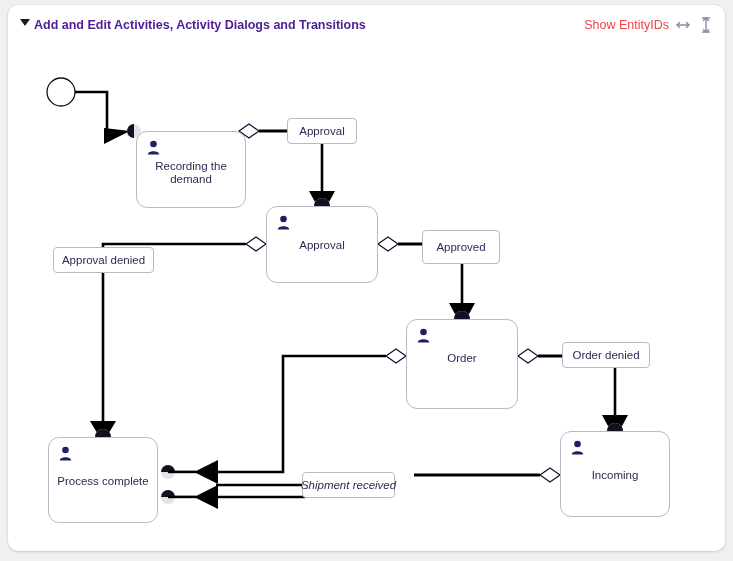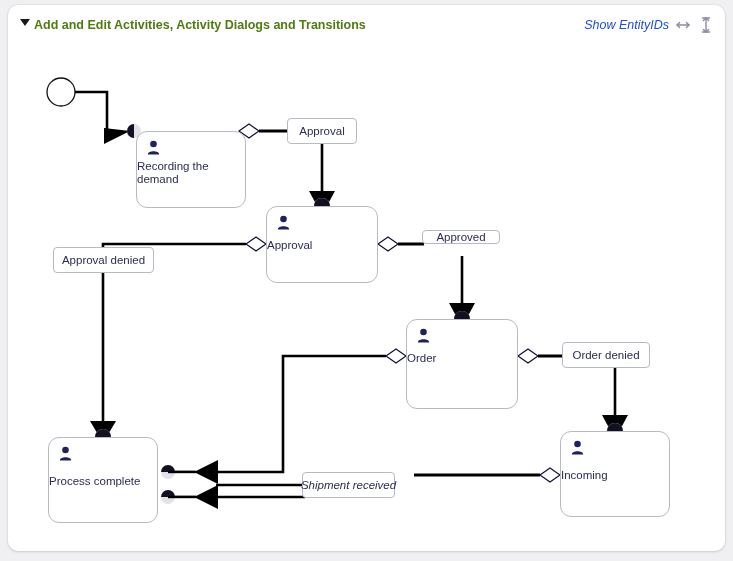--- a/index.html
+++ b/index.html
@@ -23,44 +23,44 @@
   }
   #twisty{
     position:absolute;left:12px;top:14px;
     width:0;height:0;
     border-left:5px solid transparent;
     border-right:5px solid transparent;
     border-top:7px solid #1a1a1a;
   }
   #title{
     position:absolute;left:26px;top:13px;
-    font-size:12.5px;color:#4d7c0f;font-weight:bold;
+    font-size:12.5px;color:#4c1d95;font-weight:bold;
     white-space:nowrap;
   }
   #showids{
     position:absolute;right:56px;top:13px;
-    font-size:12.5px;color:#1d4ed8;
-    white-space:nowrap;cursor:pointer;font-style:italic;
+    font-size:12.5px;color:#ef4444;
+    white-space:nowrap;cursor:pointer;
   }
   #hicon{position:absolute;right:34px;top:12px;width:16px;height:16px;}
   #vicon{position:absolute;right:12px;top:10px;width:14px;height:20px;}
 
   #canvas{position:absolute;left:0;top:38px;width:717px;height:508px;}
   svg.layer{position:absolute;left:0;top:0;width:717px;height:508px;}
 
   .node{
     position:absolute;
     background:#ffffff;
     border:1px solid #b9b9c4;
     border-radius:11px;
     box-sizing:border-box;
   }
   .node .label{
     position:absolute;left:0;right:0;
-    text-align:left;
+    text-align:center;
     font-size:11.5px;
     color:#2b2b55;
     line-height:13px;
   }
   .node .person{position:absolute;left:10px;top:8px;width:13px;height:15px;}
 
   .tlabel{
     position:absolute;
     background:#ffffff;
     border:1px solid #b9b9c4;
@@ -214,21 +214,21 @@
         <circle cx="6.5" cy="4" r="3.3" fill="#1f2060"></circle>
         <path d="M0.8,14.5 C0.8,10.2 12.2,10.2 12.2,14.5 Z" fill="#1f2060"></path>
       </svg>
       <div class="label" style="top:37px;">Process complete</div>
     </div>
 
     <div class="tlabel" style="left:279px;top:75px;width:70px;height:26px;">Approval</div>
 
     <div class="tlabel" style="left:45px;top:204px;width:101px;height:26px;">Approval denied</div>
 
-    <div class="tlabel" style="left:414px;top:187px;width:78px;height:14px;">Approved</div>
+    <div class="tlabel" style="left:414px;top:187px;width:78px;height:34px;">Approved</div>
 
 
     <div class="tlabel" style="left:554px;top:299px;width:88px;height:26px;">Order denied</div>
 
     <div class="tlabel" style="left:294px;top:429px;width:93px;height:26px;font-style:italic;">Shipment received</div>
 
   </div>
 </div>
 
 </body></html>

